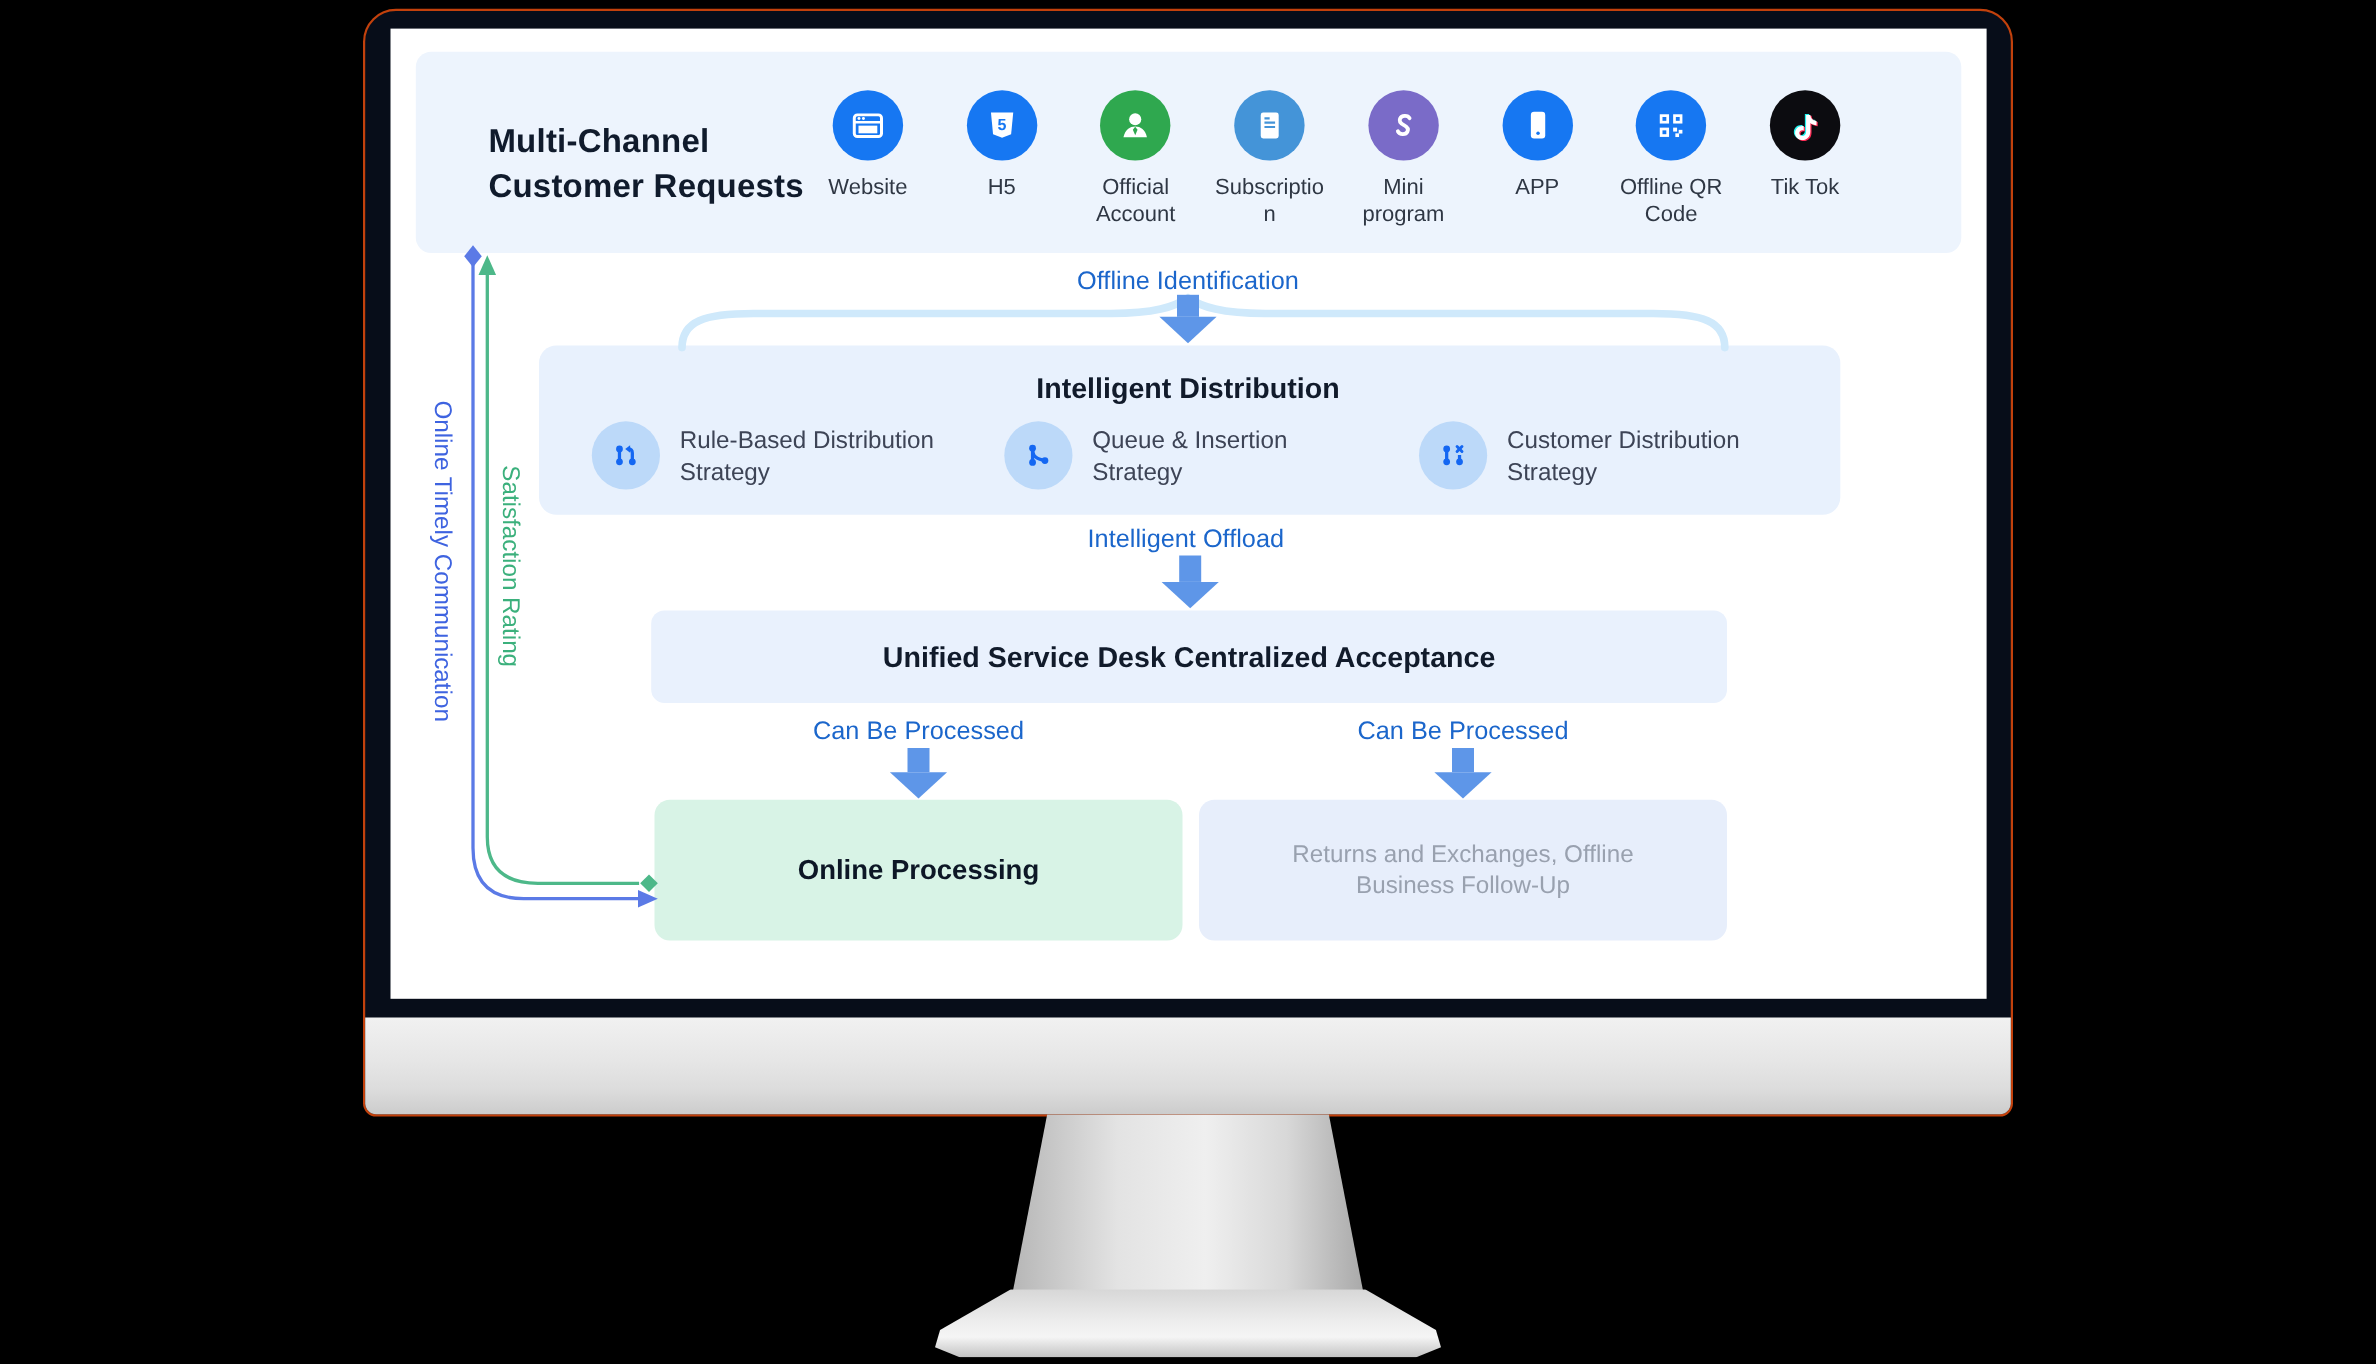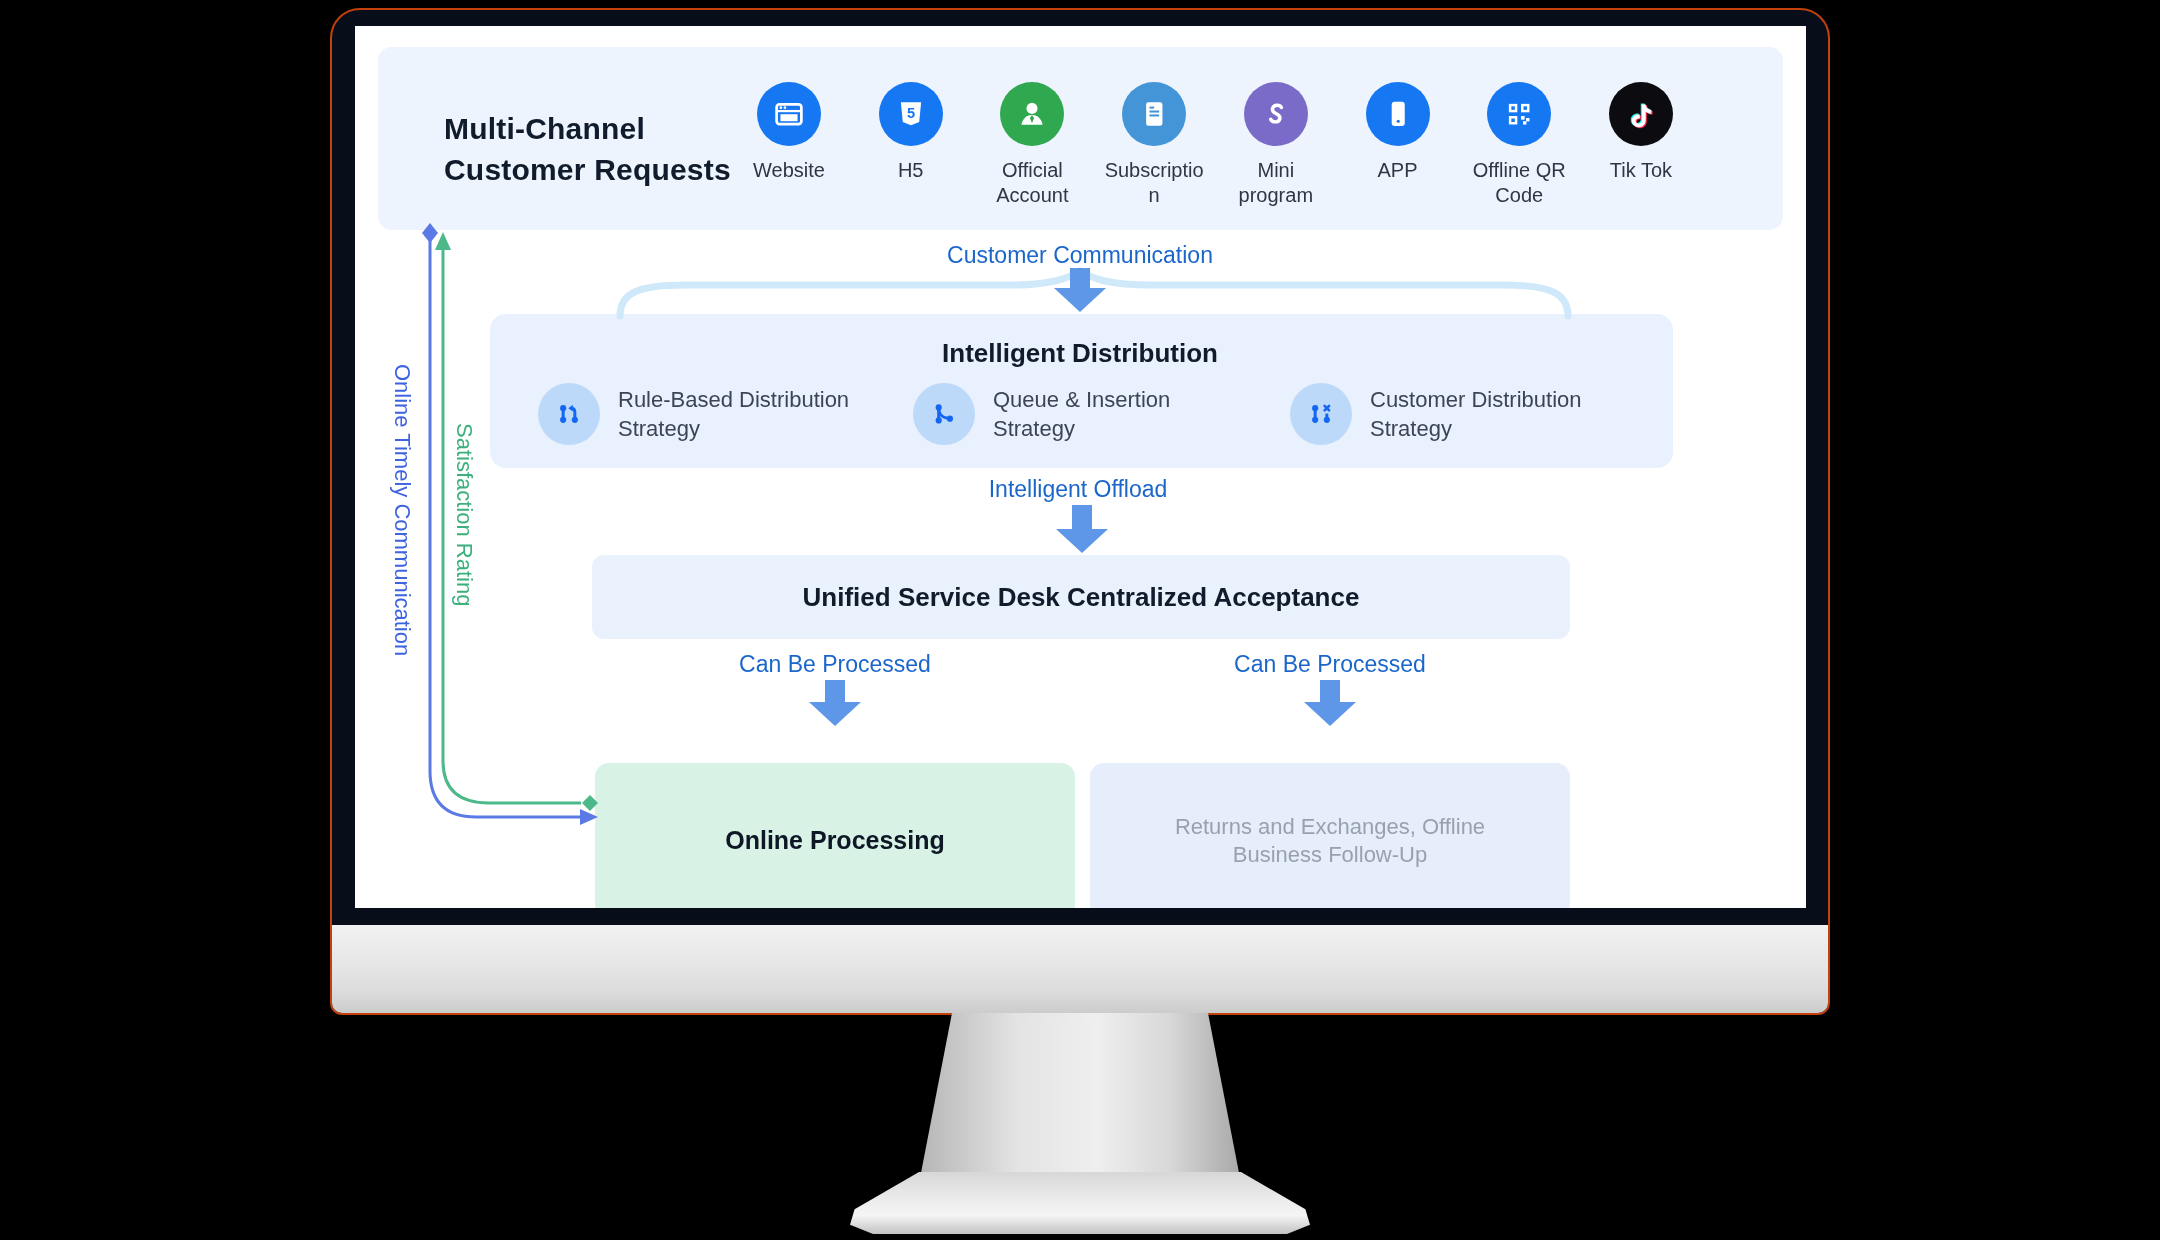--- a/index.html
+++ b/index.html
@@ -31,22 +31,22 @@
   .big-arrow .shaft{width:20px;background:#5e96e8;}
   .big-arrow .head{width:0;height:0;border-left:26px solid transparent;border-right:26px solid transparent;border-top:24px solid #5e96e8;}
   
   .dist-box{position:absolute;left:135px;top:288px;width:1183px;height:154px;border-radius:16px;background:#e8f1fd;}
   .dist-title{position:absolute;left:725px;top:312px;transform:translateX(-50%);font-size:26px;font-weight:700;color:#111b2b;white-space:nowrap;}
   .dist-item{position:absolute;top:357px;display:flex;align-items:center;gap:18px;}
   .strat-circle{width:62px;height:62px;border-radius:50%;background:#bcd9f9;display:flex;align-items:center;justify-content:center;flex:0 0 auto;}
   .dist-item-label{width:262px;font-size:22px;line-height:29px;color:#3d4456;}
   .unified-box{position:absolute;left:237px;top:529px;width:978px;height:84px;border-radius:12px;background:#e9f1fd;
                display:flex;align-items:center;justify-content:center;font-size:26px;font-weight:700;color:#111b2b;}
-  .outcome-box{position:absolute;top:701px;width:480px;height:155px;border-radius:14px;
-               display:flex;flex-direction:column;align-items:center;justify-content:center;gap:9px;text-align:center;margin-top:36px;}
+  .outcome-box{position:absolute;top:701px;width:480px;height:128px;border-radius:14px;
+               display:flex;flex-direction:column;align-items:center;justify-content:center;gap:9px;text-align:center;}
   .outcome-title{font-size:25px;font-weight:700;color:#0d1726;}
   .outcome-sub{font-size:22px;line-height:28px;color:#99a1af;}
   .box-online{left:240px;background:#d8f3e6;}
   .box-dispatch{left:735px;background:#e7eefb;}
   .box-online .outcome-sub{max-width:340px;}
   .box-dispatch .outcome-sub{max-width:370px;}
   
   .side-label{position:absolute;writing-mode:vertical-rl;text-orientation:mixed;font-size:22px;white-space:nowrap;}
   .lbl-comm{left:34px;top:338px;color:#3e63e0;}
   .lbl-rating{left:96px;top:397px;color:#3bb07c;}
@@ -228,21 +228,21 @@
           <polygon points="225,783 243,791 225,799" fill="#5b7ae6"></polygon>
         </g>
 
         <g>
           <polygon points="88,206 96,224 80,224" fill="#4db889"></polygon>
           <path d="M 88 222 L 88 735 Q 88 777 134 777 L 226 777" fill="none" stroke="#4db889" stroke-width="3"></path>
           <polygon points="235,769 243,777 235,785 227,777" fill="#4db889"></polygon>
         </g>
       </svg>
 
-      <div class="flow-label" style="left: 725px; top: 216px; color: rgb(27, 102, 203);">Customer Communication</div>
+      <div class="flow-label" style="left: 725px; top: 216px; color: rgb(27, 102, 203);">Offline Identification</div>
       <div class="big-arrow" style="left:725px;top:242px;">
         <div class="shaft" style="height:20px;"></div>
           <div class="head"></div>
       </div>
 
       <div class="flow-label" style="left: 723px; top: 450px; color: rgb(27, 102, 203);">Intelligent Offload</div>
       <div class="big-arrow" style="left:727px;top:479px;">
         <div class="shaft" style="height:24px;"></div>
           <div class="head"></div>
       </div>

